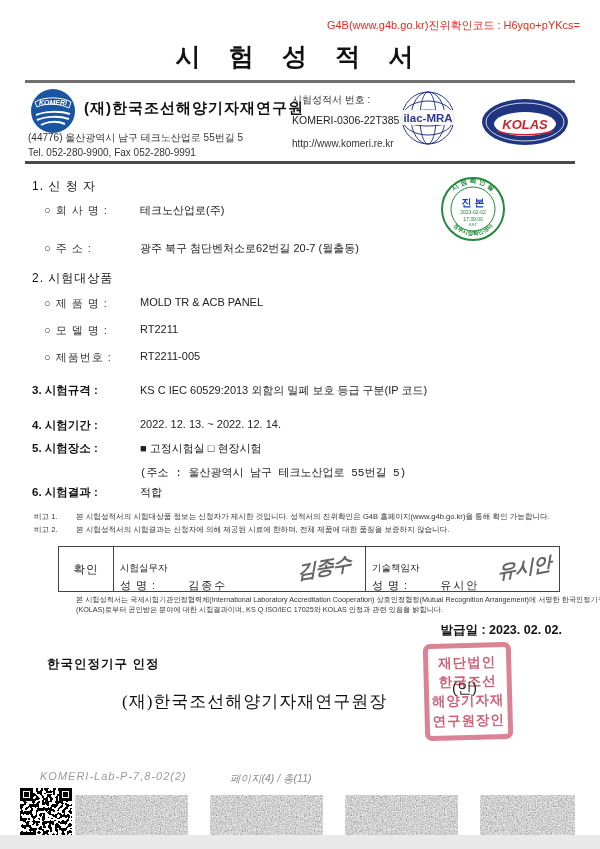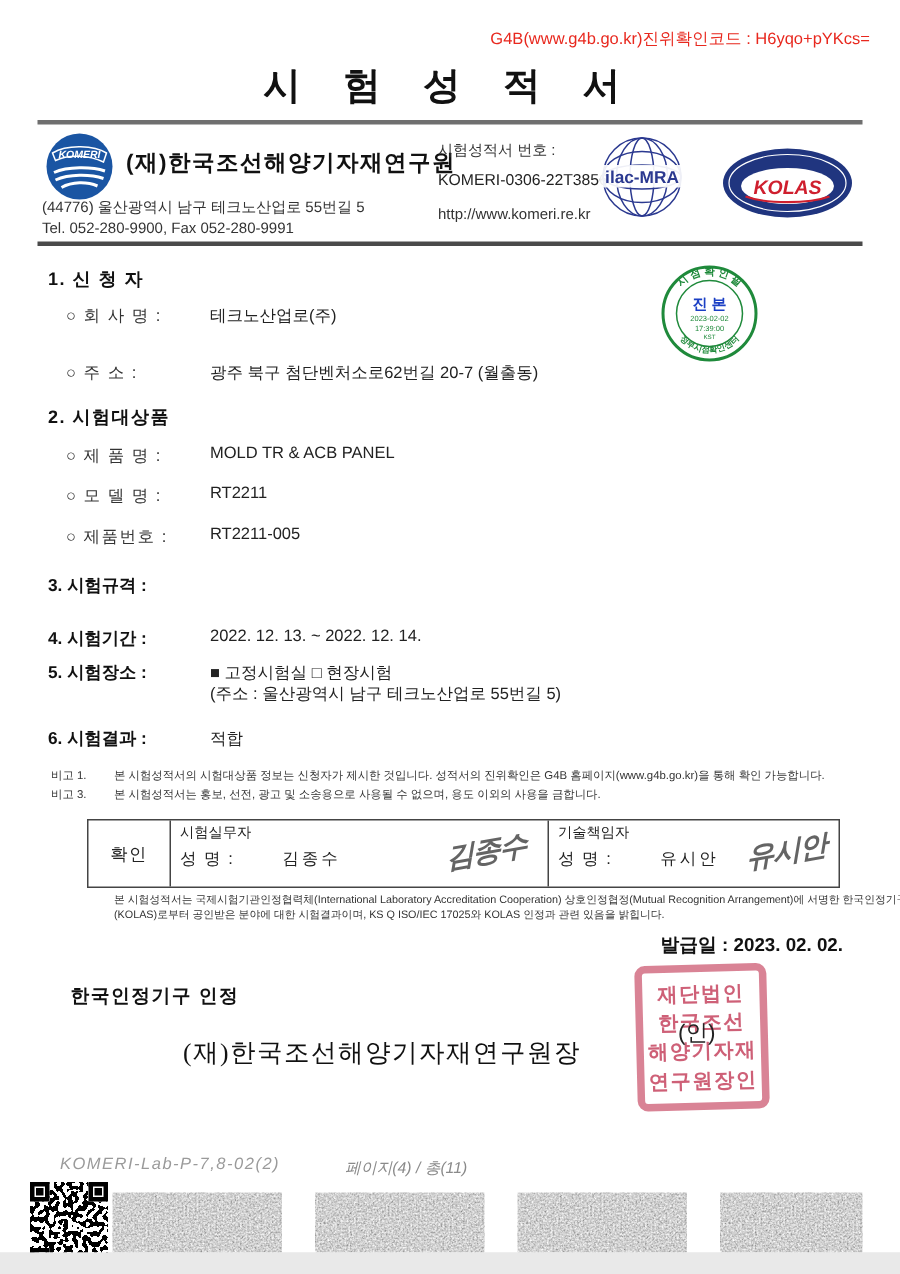--- a/index.html
+++ b/index.html
@@ -21,48 +21,48 @@
   .komeri-logo { left:30px; top:88px; width:46px; height:46px; }
   .org-name { left:84px; top:99px; font-size:15px; font-weight:bold; color:#111; letter-spacing:1px; }
   .org-address { left:28px; top:131px; font-size:10px; color:#333;text-align:center; }
   .org-tel { left:28px; top:147px; font-size:10px; color:#333; }
   .report-label { left:292px; top:93px; font-size:10px; color:#333; }
   .report-no { left:292px; top:114px; font-size:10.5px; color:#222; }
   .website { left:292px; top:138px; font-size:10px; color:#333; }
   .ilac-logo { left:398px; top:88px; width:60px; height:60px; }
   .kolas-logo { left:480px; top:97px; width:90px; height:50px; }
 
-  .sec-heading { font-size:12px; font-weight:bold; color:#111; letter-spacing:1px;text-align:right; }
+  .sec-heading { font-size:12px; font-weight:normal; color:#111; letter-spacing:1px;text-align:right; }
   .row-label { left:44px; font-size:11px; color:#333; letter-spacing:1px; }
   .row-value { left:140px; font-size:11px; color:#222; }
 
   .h1 { left:32px; top:178px; }
   .a-r1 { top:203px; } .a-r2 { top:241px; }
   .stamp { left:440px; top:176px; width:66px; height:66px; }
 
   .h2 { left:32px; top:270px; }
   .p-r1 { top:296px; } .p-r2 { top:323px; } .p-r3 { top:350px; }
 
   .d-label { left:32px; font-size:11.5px; font-weight:bold; color:#111; }
   .d-value { left:140px; font-size:11px; color:#222; }
-  .d3 { top:383px; } .d4 { top:418px; } .d5 { top:441px; } .d5s { top:455px; } .d6 { top:485px; }
+  .d3 { top:383px; } .d4 { top:418px; } .d5 { top:441px; } .d5s { top:465px;font-family:Liberation Mono, monospace; } .d6 { top:485px; }
 
   .notes { left:34px; top:512px; width:542px; }
   .note-line { display:flex; margin-bottom:2.5px; }
   .note-label { width:42px; flex:none; font-size:7.6px; color:#333; }
   .note-text { flex:1; font-size:7.6px; color:#333; }
 
   .confirm-table { left:58px; top:546px; width:502px; height:46px;
     border:1px solid #444; display:flex; }
   .c-cell1 { width:55px; flex:none; border-right:1px solid #444;
     display:flex; align-items:center; justify-content:center;
     font-size:11.5px; color:#222; letter-spacing:1px; }
   .c-cell2 { width:252px; flex:none; border-right:1px solid #444; position:relative; padding:2px 6px; }
   .c-cell3 { flex:1; position:relative; padding:2px 6px; }
-  .c-role { font-size:9.5px; color:#222; }
+  .c-role { font-size:9.5px; color:#222;margin-top:13px; }
   .c-name-row { margin-top:3px; font-size:11px; color:#222; letter-spacing:1px; }
   .c-name { margin-left:28px; letter-spacing:2px; }
   .sig { position:absolute; top:8px; font-size:19px; color:#4a4a4a;
     font-family:"Liberation Serif", serif; font-style:italic; font-weight:bold;
     transform:rotate(-10deg) skewX(-6deg); opacity:.85; letter-spacing:-1px; }
   .sig-left { right:14px; } .sig-right { right:8px; }
 
   .kolas-statement { left:28px; top:595px; width:546px; font-size:7.2px;
     color:#333; line-height:1.45;margin-left:48px; }
   .issue-date { top:622px; right:38px; font-size:12.5px; font-weight:bold; color:#111; }
@@ -194,36 +194,37 @@
 
   <div class="abs sec-heading h2">2. 시험대상품</div>
   <div class="abs row-label p-r1">○ 제 품 명 :</div>
   <div class="abs row-value p-r1">MOLD TR &amp; ACB PANEL</div>
   <div class="abs row-label p-r2">○ 모 델 명 :</div>
   <div class="abs row-value p-r2">RT2211</div>
   <div class="abs row-label p-r3">○ 제품번호 :</div>
   <div class="abs row-value p-r3">RT2211-005</div>
 
   <div class="abs d-label d3">3. 시험규격 :</div>
+  <div class="abs d-value d3">KS C IEC 60529:2013 외함의 밀폐 보호 등급 구분(IP 코드)</div>
   <div class="abs d-label d4">4. 시험기간 :</div>
   <div class="abs d-value d4">2022. 12. 13. ~ 2022. 12. 14.</div>
   <div class="abs d-label d5">5. 시험장소 :</div>
   <div class="abs d-value d5">■ 고정시험실        □ 현장시험</div>
   <div class="abs d-value d5s">(주소 : 울산광역시 남구 테크노산업로 55번길 5)</div>
   <div class="abs d-label d6">6. 시험결과 :</div>
   <div class="abs d-value d6">적합</div>
 
   <div class="abs notes">
     <div class="note-line">
       <span class="note-label">비고 1.</span>
       <span class="note-text">본 시험성적서의 시험대상품 정보는 신청자가 제시한 것입니다. 성적서의 진위확인은 G4B 홈페이지(www.g4b.go.kr)을 통해 확인 가능합니다.</span>
     </div>
     <div class="note-line">
-      <span class="note-label">비고 3.</span>
-      <span class="note-text">본 시험성적서는 홍보, 선전, 광고 및 소송용으로 사용될 수 없으며, 용도 이외의 사용을 금합니다.</span>
+      <span class="note-label">비고 2.</span>
+      <span class="note-text">본 시험성적서의 시험결과는 신청자에 의해 제공된 시료에 한하며, 전체 제품에 대한 품질을 보증하지 않습니다.</span>
     </div>
   </div>
 
   <div class="abs confirm-table">
     <div class="c-cell1">확인</div>
     <div class="c-cell2">
       <div class="c-role">시험실무자</div>
       <div class="c-name-row">
         <span>성    명 :</span>
         <span class="c-name">김종수</span>

